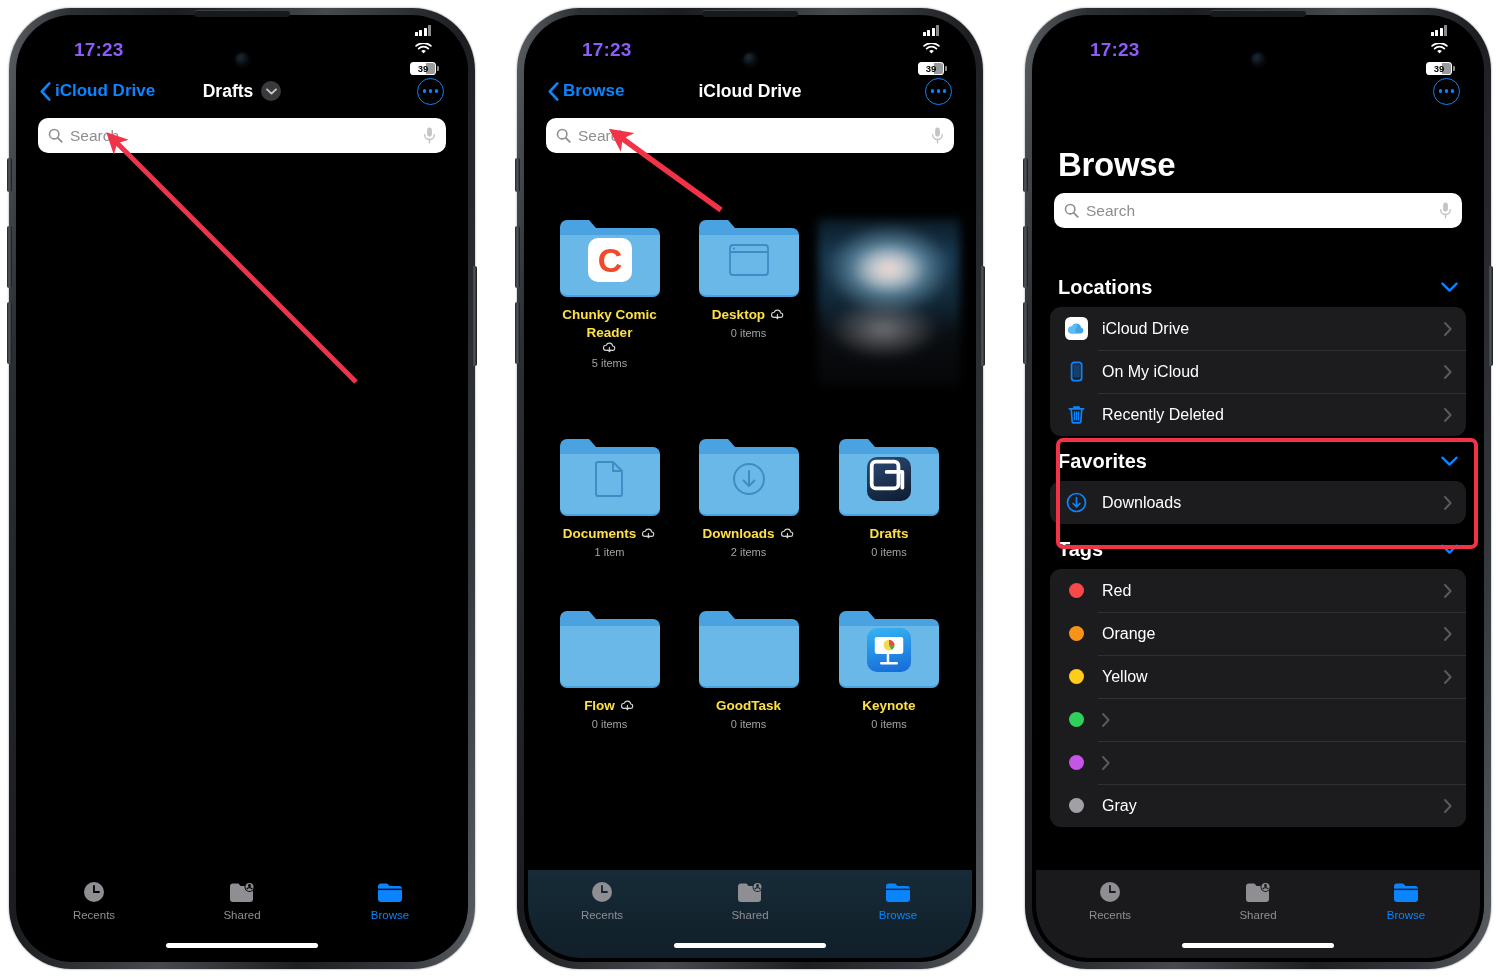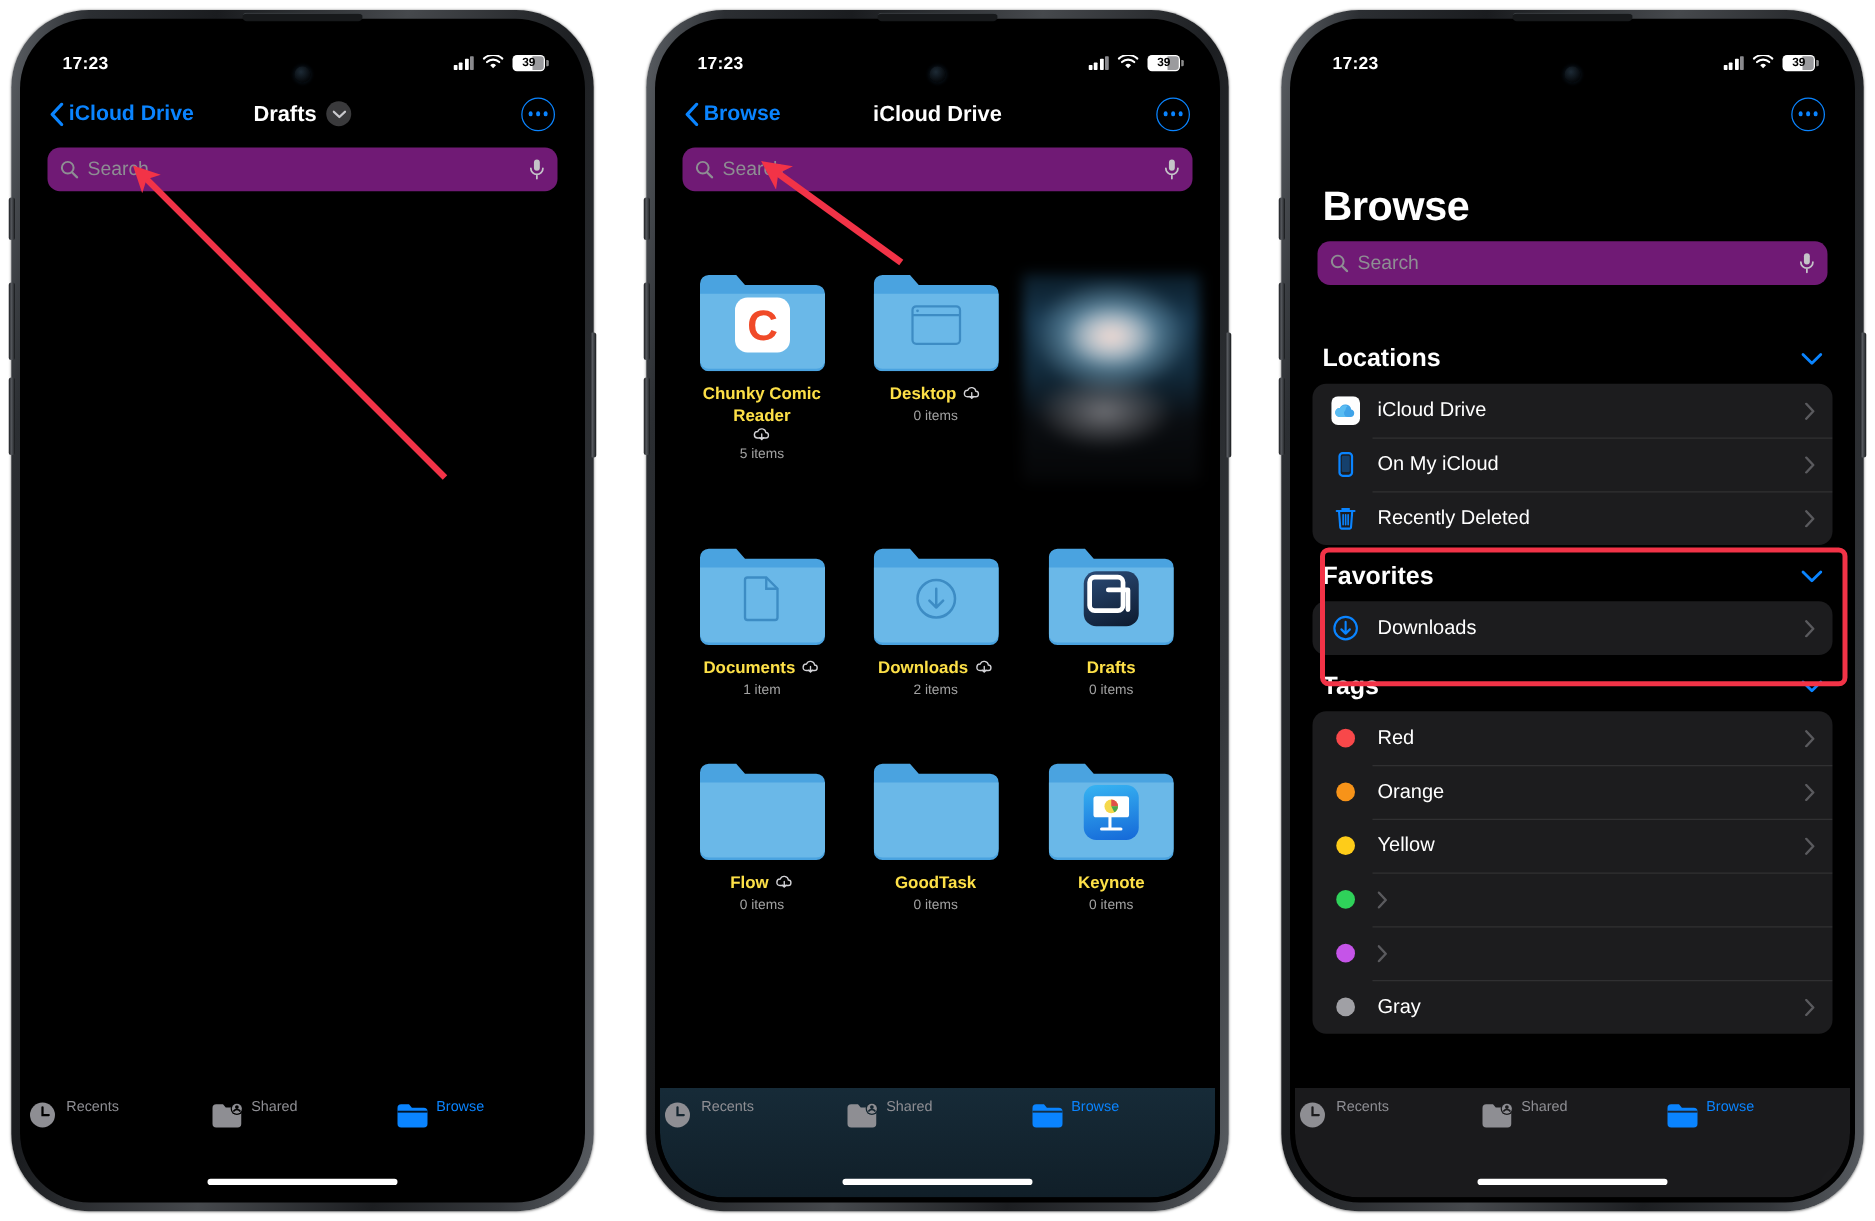--- a/index.html
+++ b/index.html
@@ -62,22 +62,22 @@
     z-index: 7;
   }
 
   
   .status {
     position: absolute; top: 0; left: 0; right: 0; height: 48px;
     display: flex; align-items: center; justify-content: space-between;
     padding: 14px 28px 0 30px;
     z-index: 6;
   }
-  .status-time { color:#ffffff; font-size: 14px; font-weight: 700; letter-spacing:.2px;}
-  .status-right { display:flex; align-items:center; gap:7px; }
+  .status-time { color:#8b5cf6; font-size: 19px; font-weight: 700; letter-spacing:.2px;margin-left:24px;}
+  .status-right { display:flex; align-items:center; gap:7px;flex-direction:column; }
   .cam-dot {
     position:absolute; top:34px; left:50%; transform:translateX(-50%);
     width:13px;height:13px;border-radius:50%;
     background:radial-gradient(circle at 40% 35%,#1d2a35,#05080b 70%);
     box-shadow:0 0 3px 1px rgba(10,20,30,.8);
     z-index:6;
   }
   .bars { display:flex; align-items:flex-end; gap:1.5px; height:11px;}
   .bars i { width:3px; background:#fff; border-radius:.6px; display:block;}
   .bars i:nth-child(1){height:4px;}
@@ -111,21 +111,21 @@
   .more-btn {
     margin-left:auto; width:27px;height:27px;border-radius:50%;
     border:1.6px solid #0a84ff; display:flex;align-items:center;justify-content:center;
     gap:2.5px; cursor:pointer; z-index:6;
   }
   .more-btn i{width:3.2px;height:3.2px;border-radius:50%;background:#0a84ff;display:block;}
 
   
   .searchbar {
     position:absolute; left:18px; right:18px; height:35px;
-    background:#701a75; border-radius:10px;
+    background:#ffffff; border-radius:10px;
     display:flex;align-items:center; padding:0 10px; gap:7px;
     z-index:4;
   }
   .searchbar .ph{color:#8e8e93;font-size:15.5px;flex:1;}
   .mag{width:15px;height:15px;flex:0 0 auto;}
   .mic{width:13px;height:17px;flex:0 0 auto;}
 
   
   .empty { position:absolute; left:0;right:0; top:445px; text-align:center; }
   .empty .folder-ic { margin:0 auto 22px; width:62px;height:50px; }
@@ -187,21 +187,21 @@
 
   
   .tabbar{
     position:absolute;left:0;right:0;bottom:0;height:88px;
     display:flex; align-items:flex-start; padding-top:10px;
     z-index:8;
   }
   .tabbar.plain{ background:#000; }
   .tabbar.tinted{ background:linear-gradient(180deg, rgba(24,46,60,.93), rgba(17,32,42,.96)); backdrop-filter:blur(18px);}
   .tabbar.greyed{ background:rgba(28,28,30,.93); backdrop-filter:blur(18px);}
-  .tab{ flex:1; display:flex;flex-direction:row;gap:5px; cursor:pointer;}
+  .tab{ flex:1; display:flex;flex-direction:column;align-items:center;gap:5px; cursor:pointer;}
   .tab .tic{ width:28px;height:24px;display:flex;align-items:center;justify-content:center;}
   .tab .tl{ font-size:11.5px; color:#8e8e93; font-weight:500;}
   .tab.active .tl{ color:#0a84ff; }
   .home-ind{
     position:absolute;left:50%;transform:translateX(-50%);bottom:10px;
     width:152px;height:5px;border-radius:3px;background:#fff; z-index:9;
   }
 
   
   .anno{ position:absolute; inset:0; pointer-events:none; z-index:50; }

